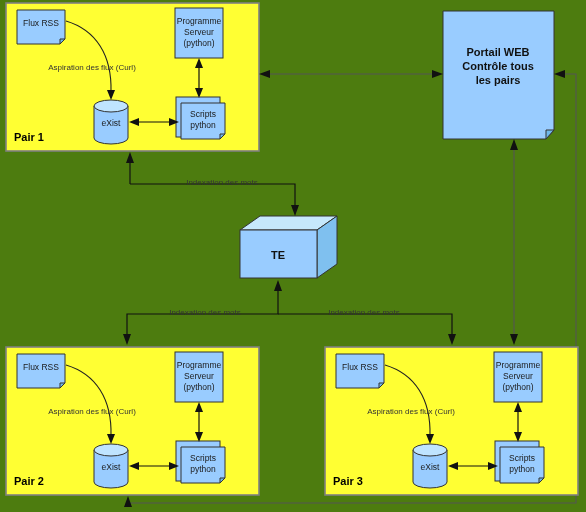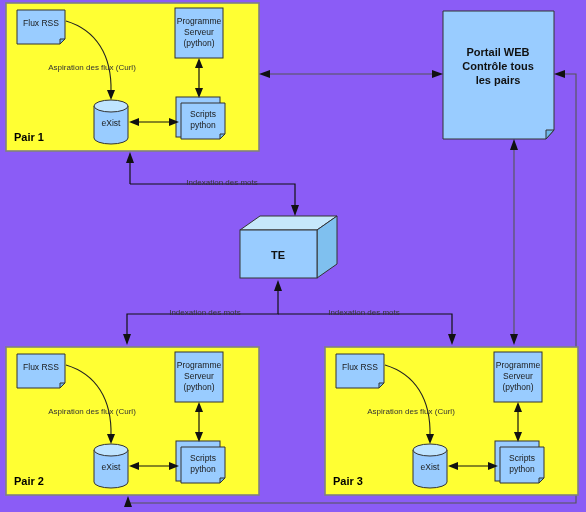--- a/index.html
+++ b/index.html
@@ -8,21 +8,21 @@
     background: #ffffff;
   }
   body {
     font-family: "Liberation Sans", sans-serif;
   }
   #diagram-root {
     position: relative;
     width: 586px;
     height: 512px;
     overflow: hidden;
-    background: #8b5cf6;
+    background: #4d7c0f;
   }
   svg#scene {
     display: block;
     width: 586px;
     height: 512px;
   }
   .peer-panel-rect {
     fill: #ffff33;
     stroke: #808080;
     stroke-width: 1.6;

